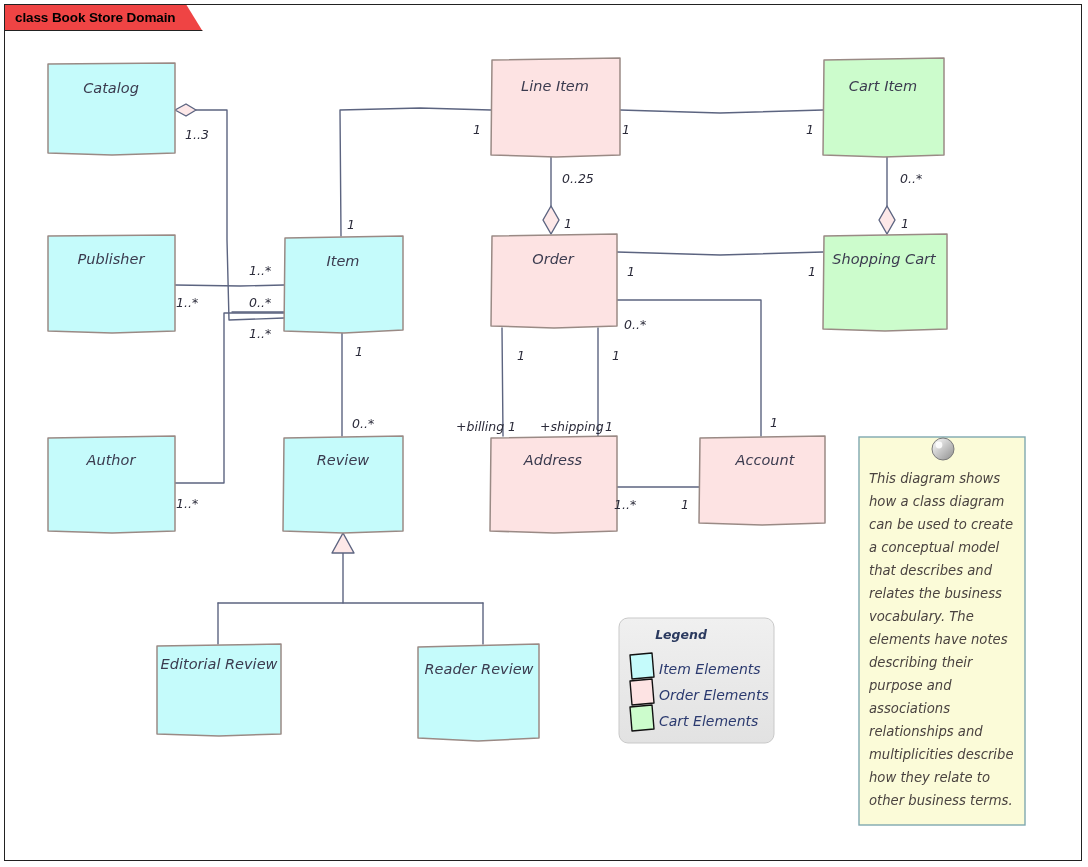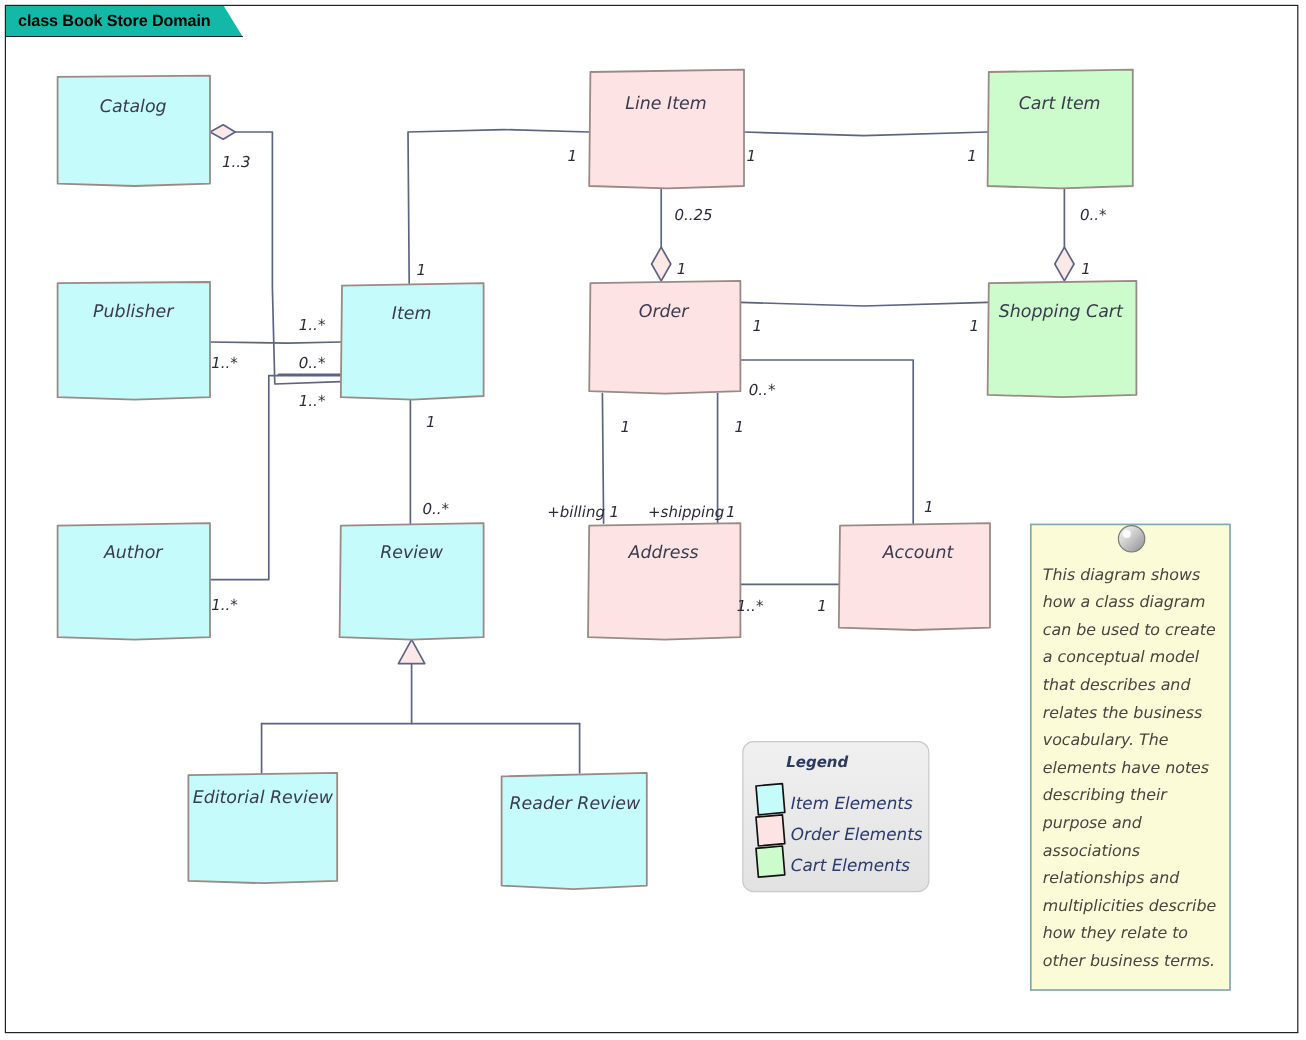--- a/index.html
+++ b/index.html
@@ -4,21 +4,21 @@
 <style>
   html,body{margin:0;padding:0;background:#ffffff;}
   body{width:1088px;height:867px;overflow:hidden;
        font-family:"DejaVu Sans",sans-serif;}
   #stage{position:relative;width:1088px;height:867px;background:#fff;}
   
   #frame{position:absolute;left:4px;top:4px;width:1078px;height:857px;
          border:1px solid #222;box-sizing:border-box;background:#fff;}
   
   #title-tab{position:absolute;left:5px;top:5px;height:26px;
-             background:#14b8a6;border:1px solid #222;border-left:none;border-top:none;
+             background:#ef4444;border:1px solid #222;border-left:none;border-top:none;
              box-sizing:border-box;display:flex;align-items:center;
              padding:0 26px 0 10px;z-index:6;
              clip-path:polygon(0 0,calc(100% - 16px) 0,100% 100%,0 100%);}
   #title-tab span{font-family:"Liberation Sans",sans-serif;font-size:13.5px;
                   font-weight:bold;color:#000;white-space:nowrap;letter-spacing:-0.1px;}
   svg#canvas{position:absolute;left:0;top:0;width:1088px;height:867px;}
   .cls-label{font-family:"DejaVu Sans",sans-serif;font-size:14.5px;
              font-style:italic;fill:#3b3b4f;text-anchor:middle;}
   .mult{font-family:"DejaVu Sans",sans-serif;font-size:12.5px;
         font-style:italic;fill:#2b2b3a;}

